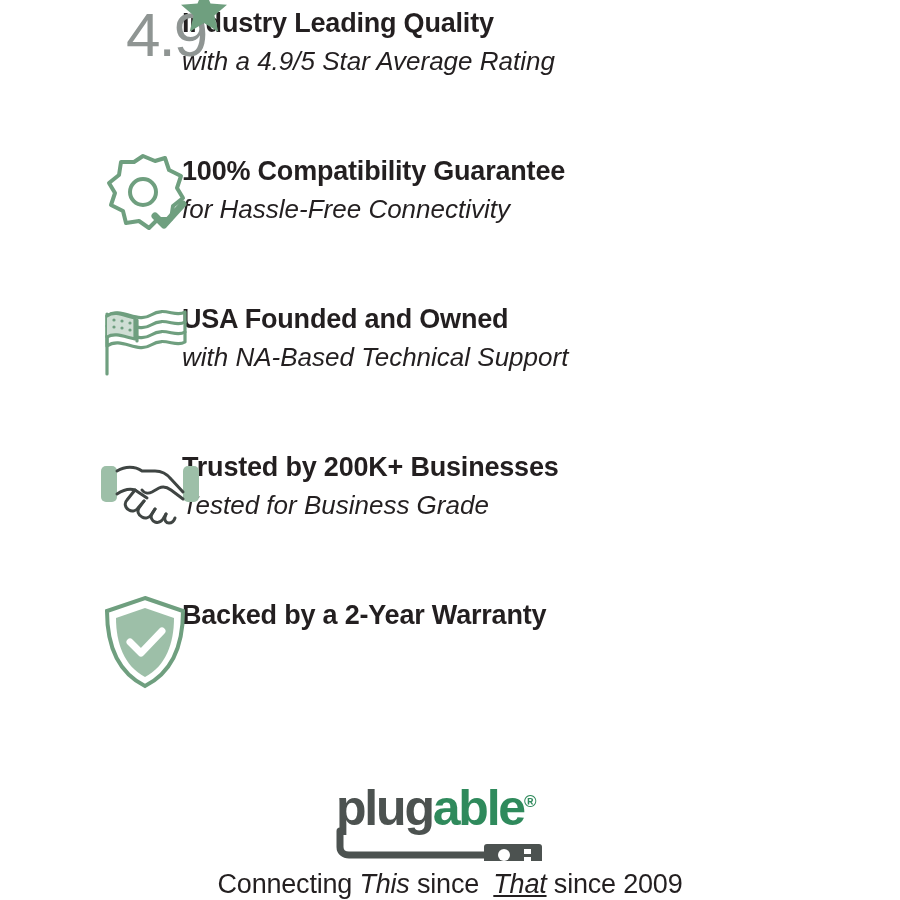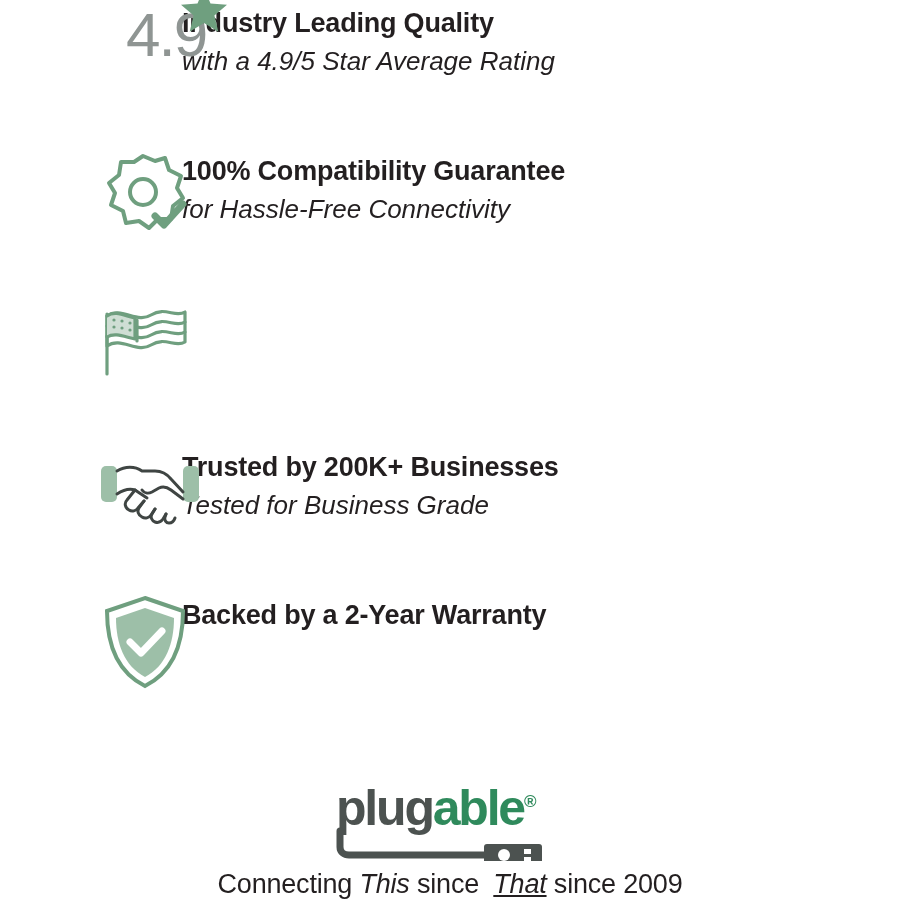--- a/index.html
+++ b/index.html
@@ -191,20 +191,22 @@
               <circle cx="25" cy="32" r="1.6"></circle>
               <circle cx="33" cy="34" r="1.6"></circle>
           </g>
           <g fill="none" stroke="#6f9f7f" stroke-width="3.2" stroke-linecap="round" stroke-linejoin="round">
             <path d="M10 20 C18 14, 28 20, 38 22 L38 43 C28 41, 18 36, 10 41"></path>
           </g>
         </svg>
       </div>
     </div>
     <div class="text-cell">
+      <p class="feature-title">USA Founded and Owned</p>
+      <p class="feature-sub">with NA-Based Technical Support</p>
     </div>
   </div>
 
   <div class="feature-row">
     <div class="icon-cell">
       <div class="icon-box">
         <svg width="106" height="96" viewBox="0 0 106 96">
           <rect x="4" y="22" width="16" height="36" rx="5" fill="#9dbfa8"></rect>
           <rect x="86" y="22" width="16" height="36" rx="5" fill="#9dbfa8"></rect>
           <g fill="none" stroke="#3f4543" stroke-width="3" stroke-linecap="round" stroke-linejoin="round">

